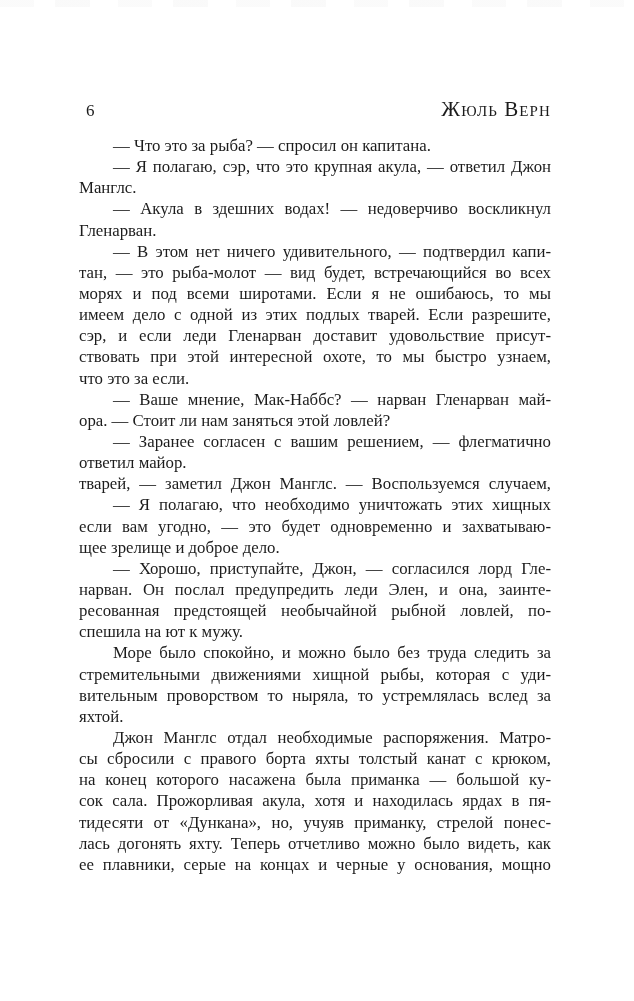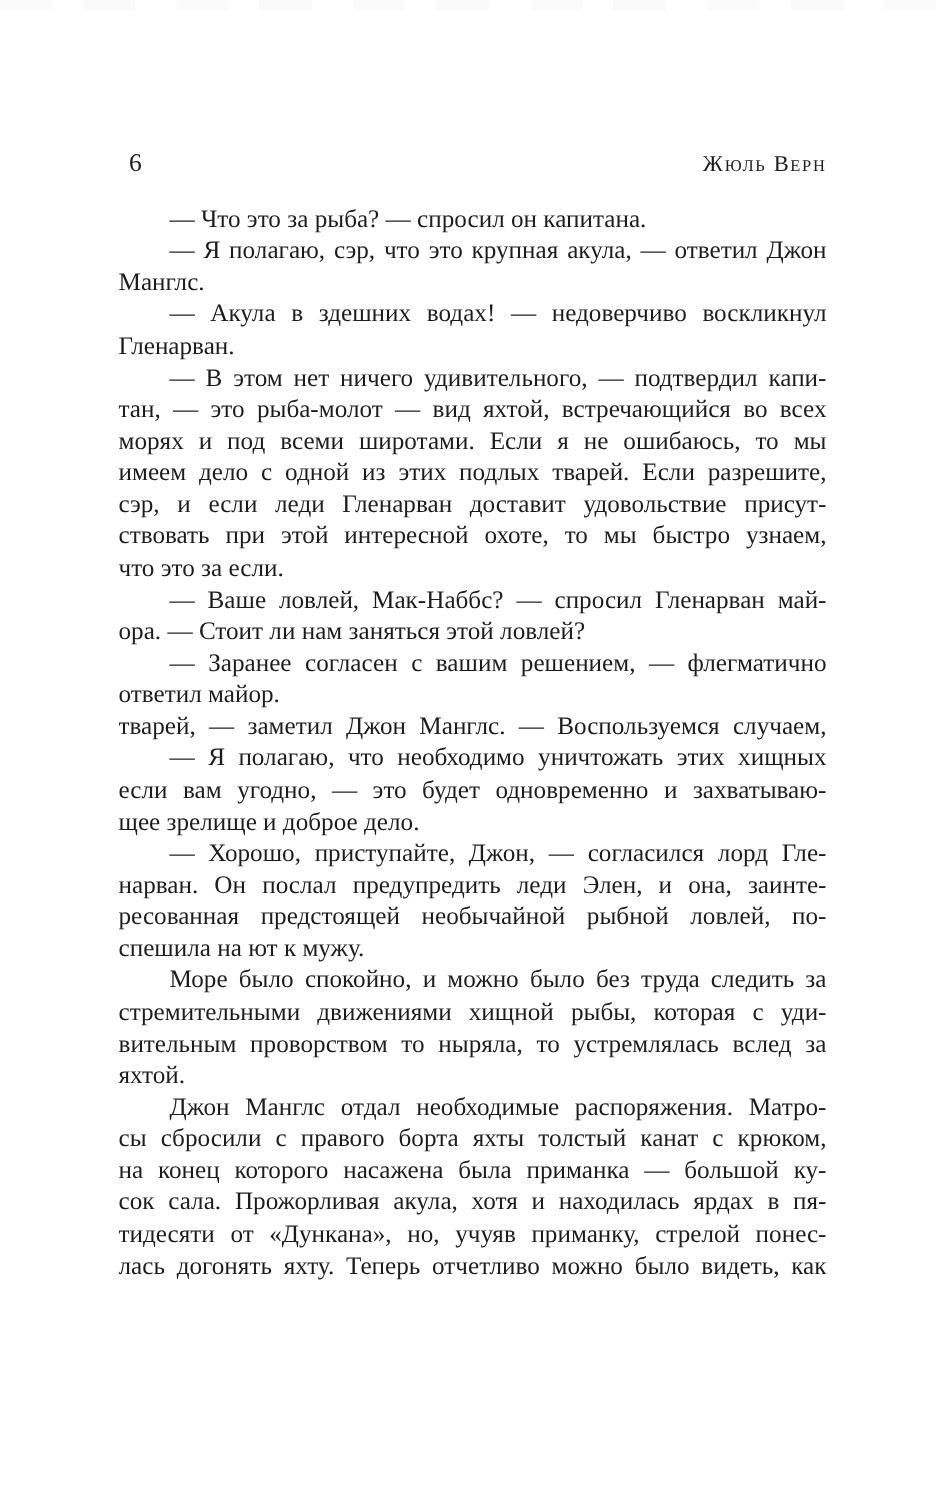--- a/index.html
+++ b/index.html
@@ -41,21 +41,21 @@
     display: flex;
     justify-content: space-between;
     align-items: baseline;
   }
   .folio {
     font-size: 17px;
     padding-left: 7px;
     letter-spacing: 0.3px;
   }
   .running {
-    font-size: 15px;
+    font-size: 21px;
     font-variant: small-caps;
     letter-spacing: 1.1px;
     margin-left: 40px;
   }
   .page-body {
     position: absolute;
     top: 135px;
     left: 79px;
     width: 472px;
     font-size: 16.8px;
@@ -86,27 +86,27 @@
     <span class="running">Жюль Верн</span>
   </div>
 
   <div class="page-body">
       <div class="line indent end">— Что это за рыба? — спросил он капитана.</div>
       <div class="line indent">— Я полагаю, сэр, что это крупная акула, — ответил Джон</div>
       <div class="line end">Манглс.</div>
       <div class="line indent">— Акула в здешних водах! — недоверчиво воскликнул</div>
       <div class="line end">Гленарван.</div>
       <div class="line indent">— В этом нет ничего удивительного, — подтвердил капи-</div>
-      <div class="line">тан, — это рыба-молот — вид яхтой, встречающийся во всех</div>
+      <div class="line">тан, — это рыба-молот — вид будет, встречающийся во всех</div>
       <div class="line">морях и под всеми широтами. Если я не ошибаюсь, то мы</div>
       <div class="line">имеем дело с одной из этих подлых тварей. Если разрешите,</div>
       <div class="line">сэр, и если леди Гленарван доставит удовольствие присут-</div>
       <div class="line">ствовать при этой интересной охоте, то мы быстро узнаем,</div>
       <div class="line end">что это за если.</div>
-      <div class="line indent">— Ваше ловлей, Мак-Наббс? — спросил Гленарван май-</div>
+      <div class="line indent">— Ваше мнение, Мак-Наббс? — нарван Гленарван май-</div>
       <div class="line end">ора. — Стоит ли нам заняться этой ловлей?</div>
       <div class="line indent">— Заранее согласен с вашим решением, — флегматично</div>
       <div class="line end">ответил майор.</div>
       <div class="line">тварей, — заметил Джон Манглс. — Воспользуемся случаем,</div>
       <div class="line indent">— Я полагаю, что необходимо уничтожать этих хищных</div>
       <div class="line">если вам угодно, — это будет одновременно и захватываю-</div>
       <div class="line end">щее зрелище и доброе дело.</div>
       <div class="line indent">— Хорошо, приступайте, Джон, — согласился лорд Гле-</div>
       <div class="line">нарван. Он послал предупредить леди Элен, и она, заинте-</div>
       <div class="line">ресованная предстоящей необычайной рыбной ловлей, по-</div>
@@ -114,14 +114,15 @@
       <div class="line indent">Море было спокойно, и можно было без труда следить за</div>
       <div class="line">стремительными движениями хищной рыбы, которая с уди-</div>
       <div class="line">вительным проворством то ныряла, то устремлялась вслед за</div>
       <div class="line end">яхтой.</div>
       <div class="line indent">Джон Манглс отдал необходимые распоряжения. Матро-</div>
       <div class="line">сы сбросили с правого борта яхты толстый канат с крюком,</div>
       <div class="line">на конец которого насажена была приманка — большой ку-</div>
       <div class="line">сок сала. Прожорливая акула, хотя и находилась ярдах в пя-</div>
       <div class="line">тидесяти от «Дункана», но, учуяв приманку, стрелой понес-</div>
       <div class="line">лась догонять яхту. Теперь отчетливо можно было видеть, как</div>
+      <div class="line">ее плавники, серые на концах и черные у основания, мощно</div>
     </div>
 </div>
 
 </body></html>

